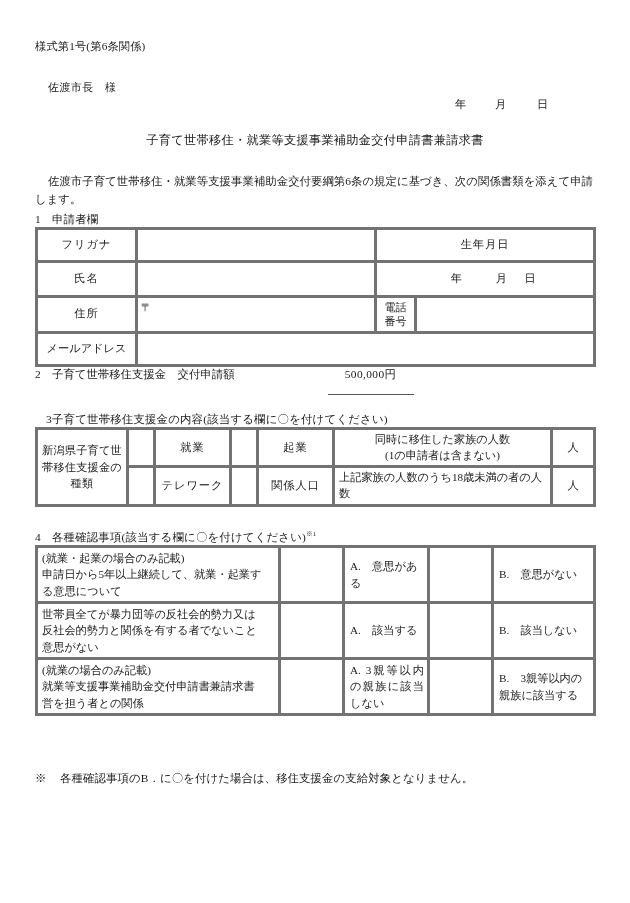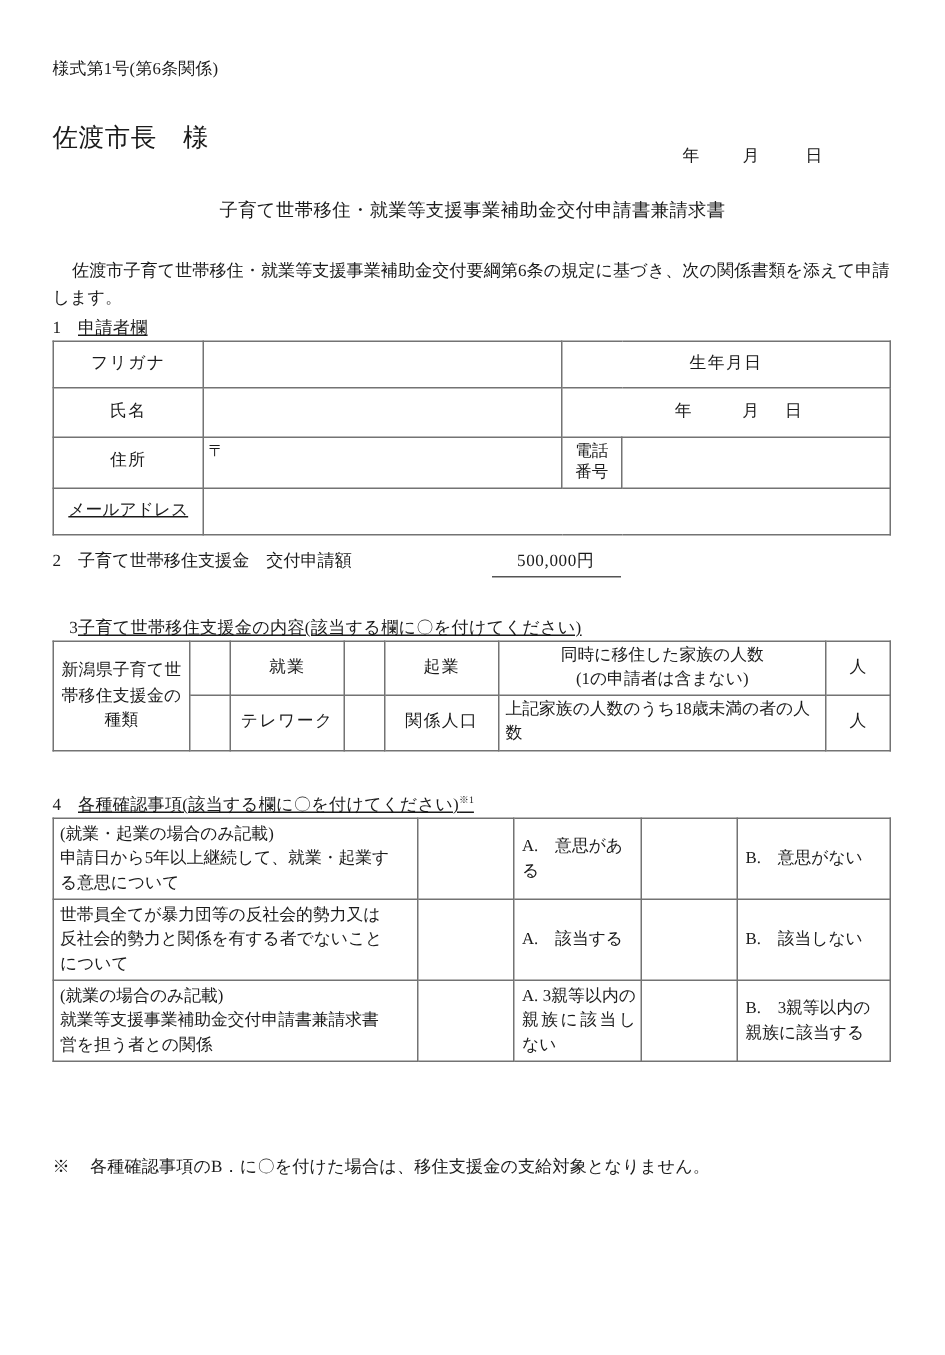--- a/index.html
+++ b/index.html
@@ -30,23 +30,23 @@
   .block { position: absolute; }
 
   
   .form-no {
     left: 35px;
     top: 38px;
     font-size: 11.2px;
     letter-spacing: 0.2px;
   }
   .addressee {
-    left: 35px;
+    left: 48px;
     top: 79px;
-    font-size: 17px;
+    font-size: 11px;
     letter-spacing: 0.4px;
   }
   .date-line {
     left: 455px;
     top: 96px;
     font-size: 11.2px;
   }
   .date-line span { display: inline-block; }
   .date-line .y { width: 40px; }
   .date-line .m { width: 42px; }
@@ -71,21 +71,20 @@
     text-indent: 13px;
     text-align: justify;
     text-justify: inter-character;
   }
 
   
   .sec-head {
     font-size: 11.4px;
     letter-spacing: 0.2px;
     white-space: nowrap;
-    text-decoration: underline;
   }
   .sec-head .num { display: inline-block; width: 17px; }
   .sec-head sup {
     font-size: 6.6px;
     vertical-align: super;
     letter-spacing: 0;
   }
 
   #sec1-head { left: 35px; top: 211px; }
   #sec2-line { left: 35px; top: 366px; font-size: 11.4px; white-space: nowrap; }
@@ -93,21 +92,21 @@
   #sec4-head { left: 35px; top: 529px; }
   #sec5-head { left: 35px; top: 811px; }
 
   #sec2-line .num { display: inline-block; width: 17px; }
   #sec2-line .amount {
     display: inline-block;
     margin-left: 93px;
     min-width: 86px;
     text-align: center;
     border-bottom: 1px solid #555;
-    padding-bottom: 1px;
+    padding-bottom: 11px;
     font-family: "Liberation Serif", serif;
     letter-spacing: 0.4px;
   }
 
   .note-line {
     left: 35px;
     top: 770px;
     font-size: 11.4px;
     white-space: nowrap;
     letter-spacing: 0.1px;
@@ -116,21 +115,21 @@
 
   
   table.frm {
     position: absolute;
     border-collapse: collapse;
     table-layout: fixed;
     font-size: 11.2px;
     background: #fff;
   }
   table.frm td {
-    border: 1px solid #737373;
+    border: 3px solid #737373;
     padding: 2px 3px;
     vertical-align: middle;
     line-height: 1.42;
   }
   table.frm td.lbl {
     text-align: center;
     letter-spacing: 1px;
   }
   table.frm td.cen { text-align: center; }
   table.frm td.lft { text-align: left; }
@@ -242,21 +241,21 @@
         <td class="lft" style="vertical-align:top;">
           <span class="postal">〒</span>
         </td>
         <td class="tel-lbl">
           <div>電話</div>
           <div>番号</div>
         </td>
         <td class="blank"></td>
       </tr>
       <tr>
-        <td class="lbl" style="letter-spacing:0;text-decoration:underline;">メールアドレス</td>
+        <td class="lbl" style="letter-spacing:0;">メールアドレス</td>
         <td class="blank" colspan="3"></td>
       </tr>
     </tbody>
   </table>
 
   <div class="block" id="sec2-line">
     <span class="num">2</span><span>子育て世帯移住支援金　交付申請額</span><span class="amount">500,000円</span>
   </div>
 
   <div class="block sec-head" id="sec3-head">
@@ -326,21 +325,21 @@
           </td>
           <td class="cen circle-cell"></td>
           <td class="opt">A.　意思がある</td>
           <td class="cen circle-cell"></td>
           <td class="opt">B.　意思がない</td>
         </tr>
         <tr style="height: 52px;">
           <td class="desc">
             <div>世帯員全てが暴力団等の反社会的勢力又は</div>
             <div>反社会的勢力と関係を有する者でないこと</div>
-            <div>について</div>
+            <div>意思がない</div>
           </td>
           <td class="cen circle-cell"></td>
           <td class="opt">A.　該当する</td>
           <td class="cen circle-cell"></td>
           <td class="opt">B.　該当しない</td>
         </tr>
         <tr style="height: 52px; margin-top: 13px;">
           <td class="desc">
             <div>(就業の場合のみ記載)</div>
             <div>就業等支援事業補助金交付申請書兼請求書</div>

